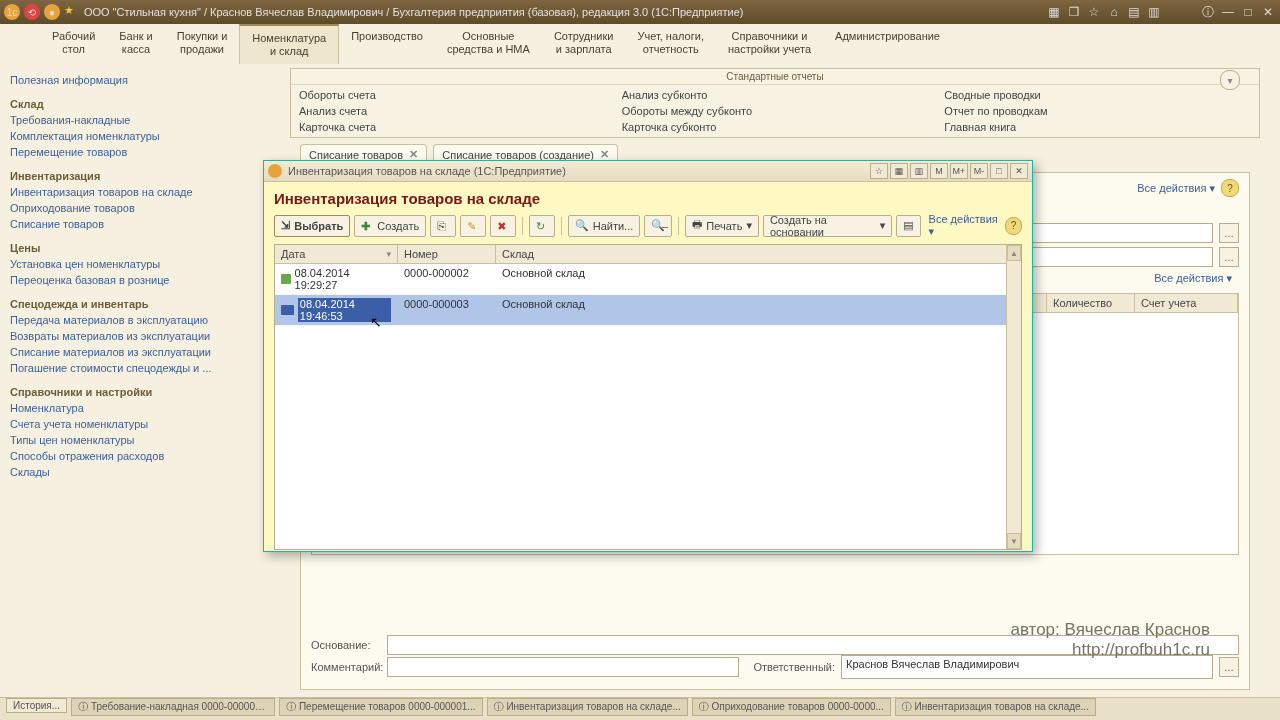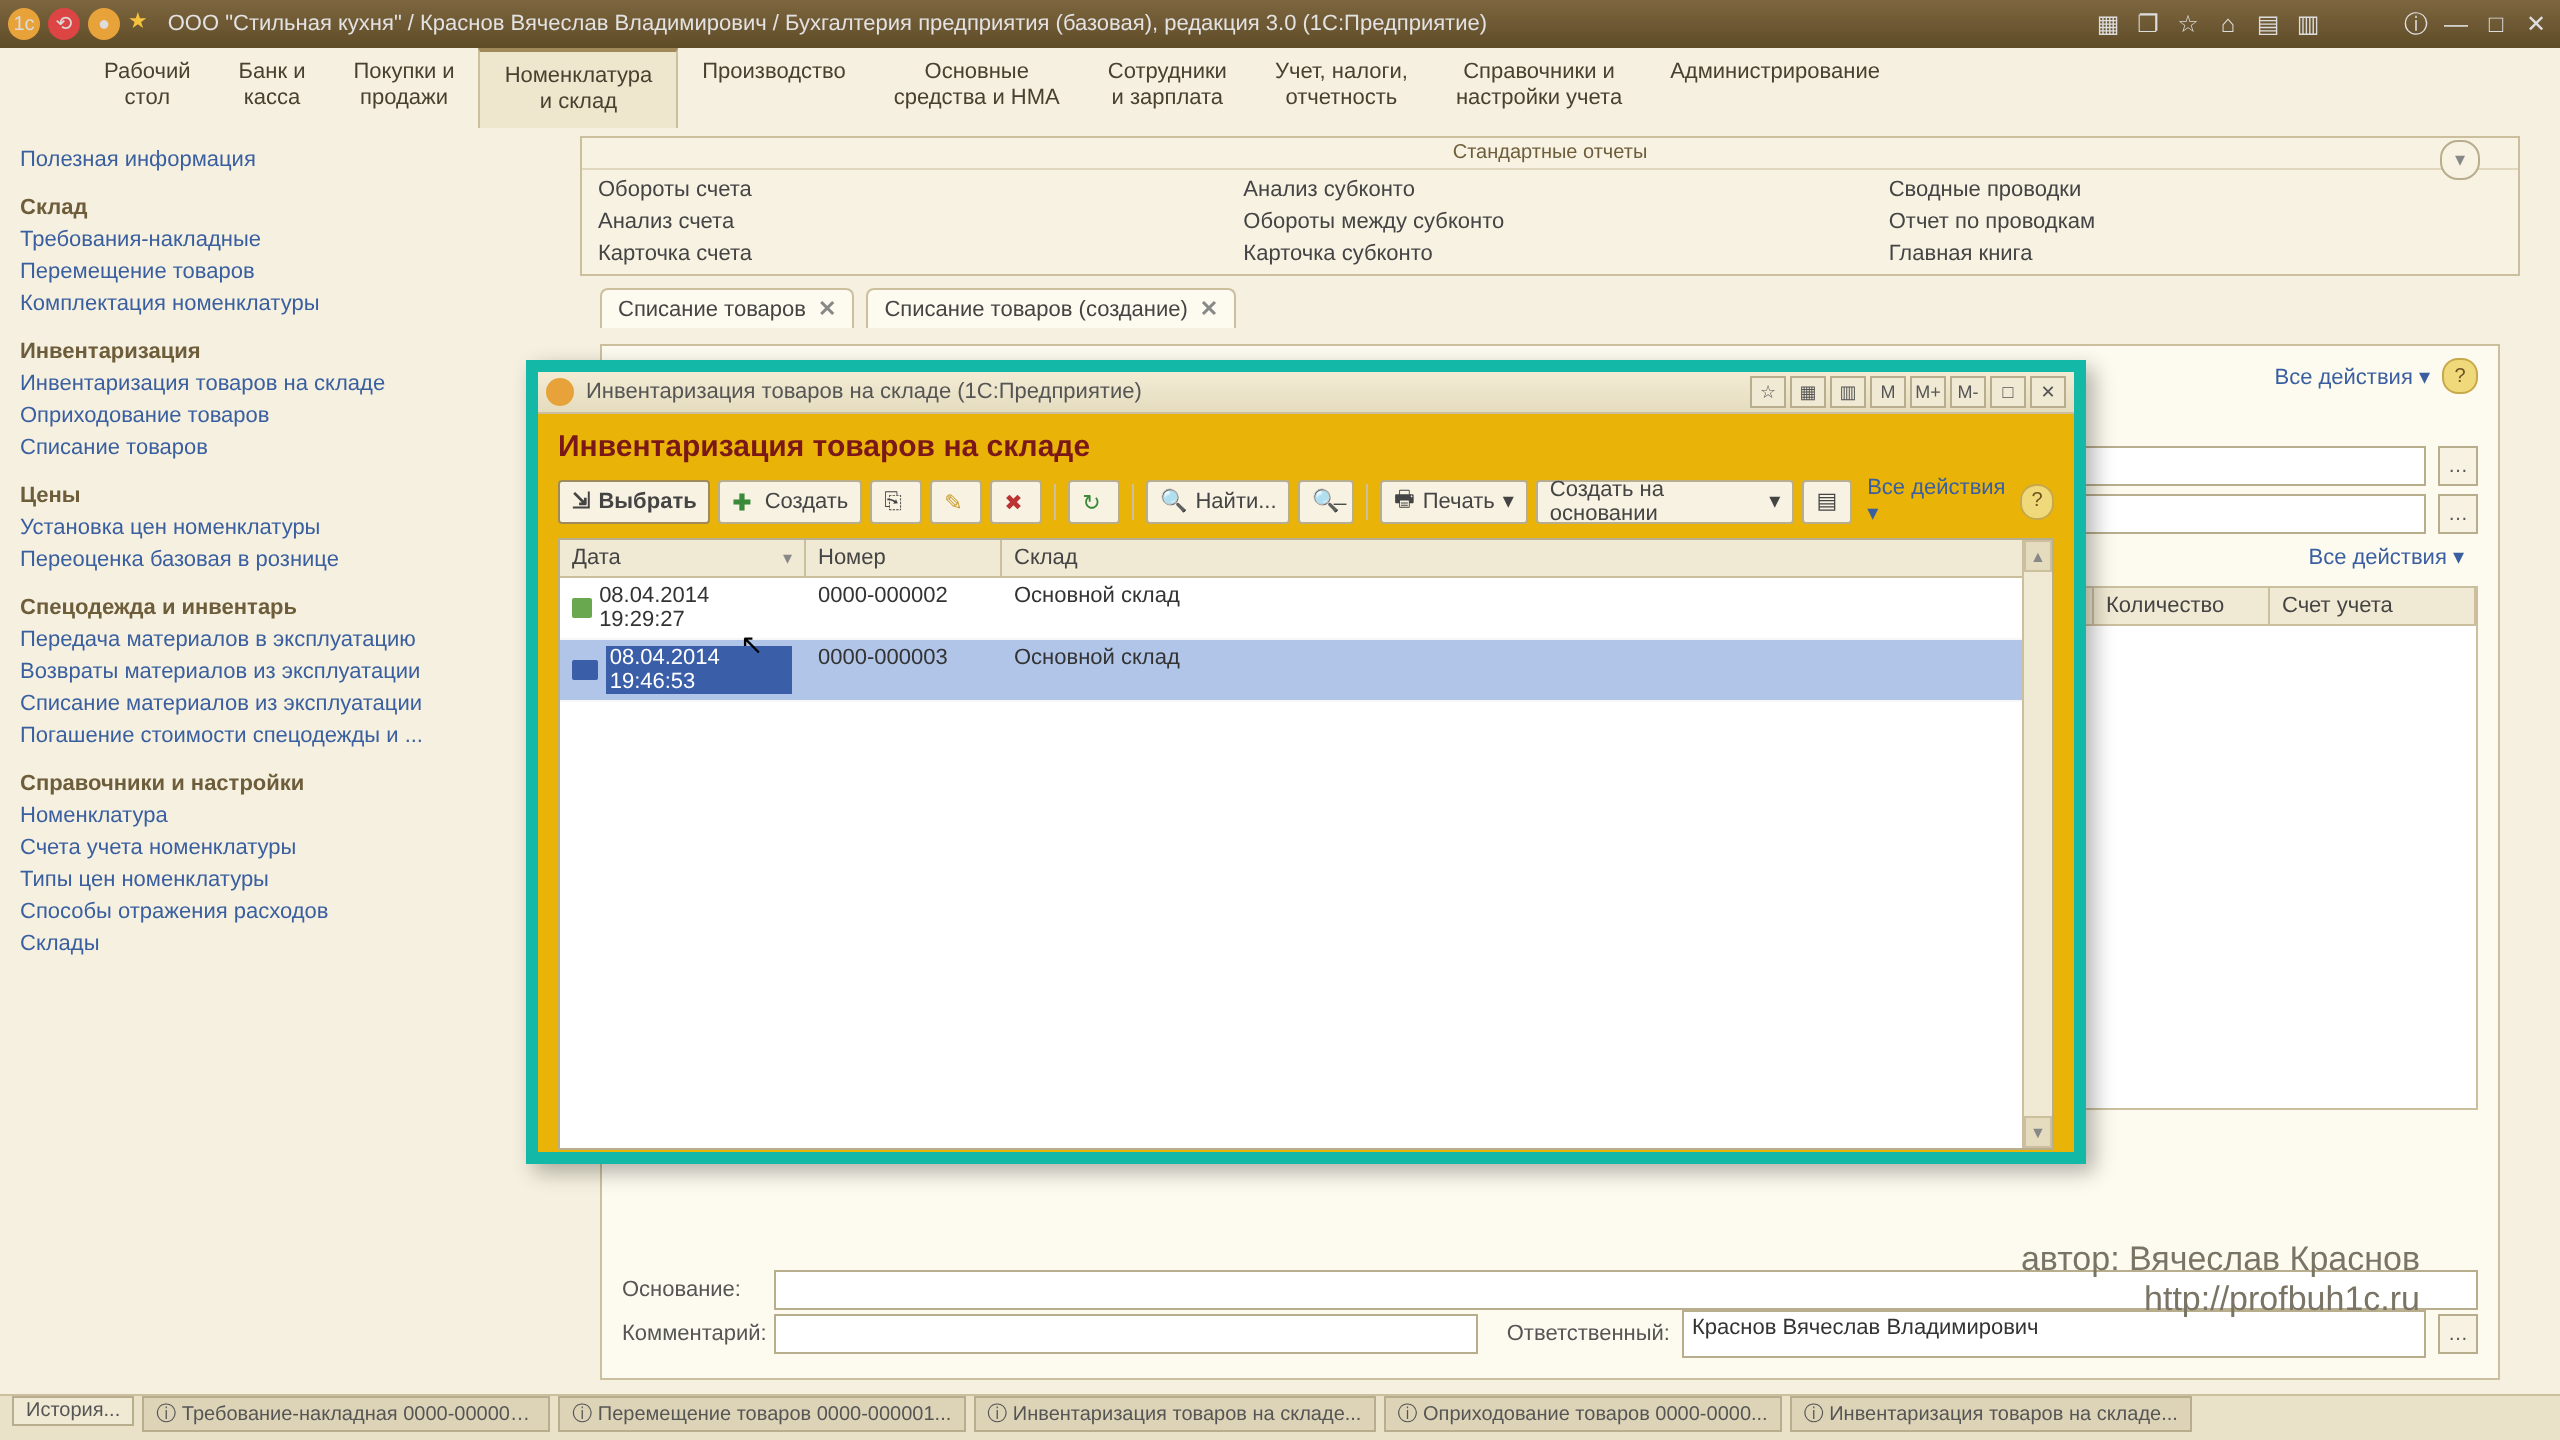--- a/index.html
+++ b/index.html
@@ -33,21 +33,21 @@
 .doc-actions-right{position:absolute;right:10px;top:6px;display:flex;align-items:center;gap:6px}
 .btn-link{color:#3a5fa0;cursor:pointer;font-size:11px}
 .round-help{width:16px;height:16px;border-radius:8px;background:#f0d97a;border:1px solid #c7a84b;display:inline-flex;align-items:center;justify-content:center;font-size:10px;color:#6b5420}
 .field-row{position:absolute;left:10px;right:10px;display:flex;align-items:center;gap:6px}
 .field-row label{width:70px;color:#555}
 .field-row .input{flex:1;height:18px;background:#fff;border:1px solid #b8ad8c}
 .pick{width:18px;height:18px;border:1px solid #b8ad8c;background:#f7f2e2;display:inline-flex;align-items:center;justify-content:center;font-size:10px;color:#555;cursor:pointer}
 .grid-sub{position:absolute;left:10px;right:10px;top:120px;height:260px;border:1px solid #cbbf9e;background:#fff}
 .grid-sub .gheader{display:flex;background:#f0e9d3;border-bottom:1px solid #cbbf9e}
 .grid-sub .gheader div{padding:3px 6px;border-right:1px solid #cbbf9e;font-size:11px;color:#444}
-.modal{position:absolute;left:263px;top:180px;width:768px;height:390px;background:#eab308;border:6px solid #14b8a6;box-shadow:4px 4px 10px rgba(0,0,0,.3);z-index:100}
+.modal{position:absolute;left:263px;top:160px;width:768px;height:390px;background:#fef9c3;border:1px solid #14b8a6;box-shadow:4px 4px 10px rgba(0,0,0,.3);z-index:100}
 .modal-title{height:20px;background:linear-gradient(#f3ecd4,#e5dcbf);border-bottom:1px solid #cbbf9e;display:flex;align-items:center;padding:0 4px;font-size:11px;color:#555}
 .modal-title .mt-icon{width:14px;height:14px;background:#e8a23a;border-radius:7px;margin-right:6px}
 .modal-title .mt-right{margin-left:auto;display:flex;gap:2px}
 .modal-title .mt-btn{width:16px;height:14px;border:1px solid #b8ad8c;background:#f0e9d3;font-size:9px;display:inline-flex;align-items:center;justify-content:center;cursor:pointer;color:#555}
 .modal-body{padding:8px 10px;height:calc(100% - 28px);position:relative}
 .modal-h1{color:#7a1818;font-weight:bold;font-size:15px;margin-bottom:6px}
 .modal-toolbar{display:flex;align-items:center;gap:4px;margin-bottom:6px}
 .tbtn{height:20px;border:1px solid #b8ad8c;background:#f7f2e2;padding:0 6px;display:inline-flex;align-items:center;gap:4px;font-size:11px;color:#444;cursor:pointer;border-radius:2px}
 .tbtn.primary{font-weight:bold;border-color:#a08a5a}
 .tbtn .ic{width:12px;height:12px;display:inline-block}
@@ -118,22 +118,22 @@
       <div class="mitem">Справочники и<br>настройки учета</div>
       <div class="mitem">Администрирование</div>
     </div>
 
   <div class="layout">
     <div class="sidebar">
       <a>Полезная информация</a>
       <div id="sidegroups">
           <div class="section">Склад</div>
           <a>Требования-накладные</a>
+          <a>Комплектация номенклатуры</a>
           <a>Перемещение товаров</a>
-          <a>Комплектация номенклатуры</a>
           <div class="section">Инвентаризация</div>
           <a>Инвентаризация товаров на складе</a>
           <a>Оприходование товаров</a>
           <a>Списание товаров</a>
           <div class="section">Цены</div>
           <a>Установка цен номенклатуры</a>
           <a>Переоценка базовая в рознице</a>
           <div class="section">Спецодежда и инвентарь</div>
           <a>Передача материалов в эксплуатацию</a>
           <a>Возвраты материалов из эксплуатации</a>

